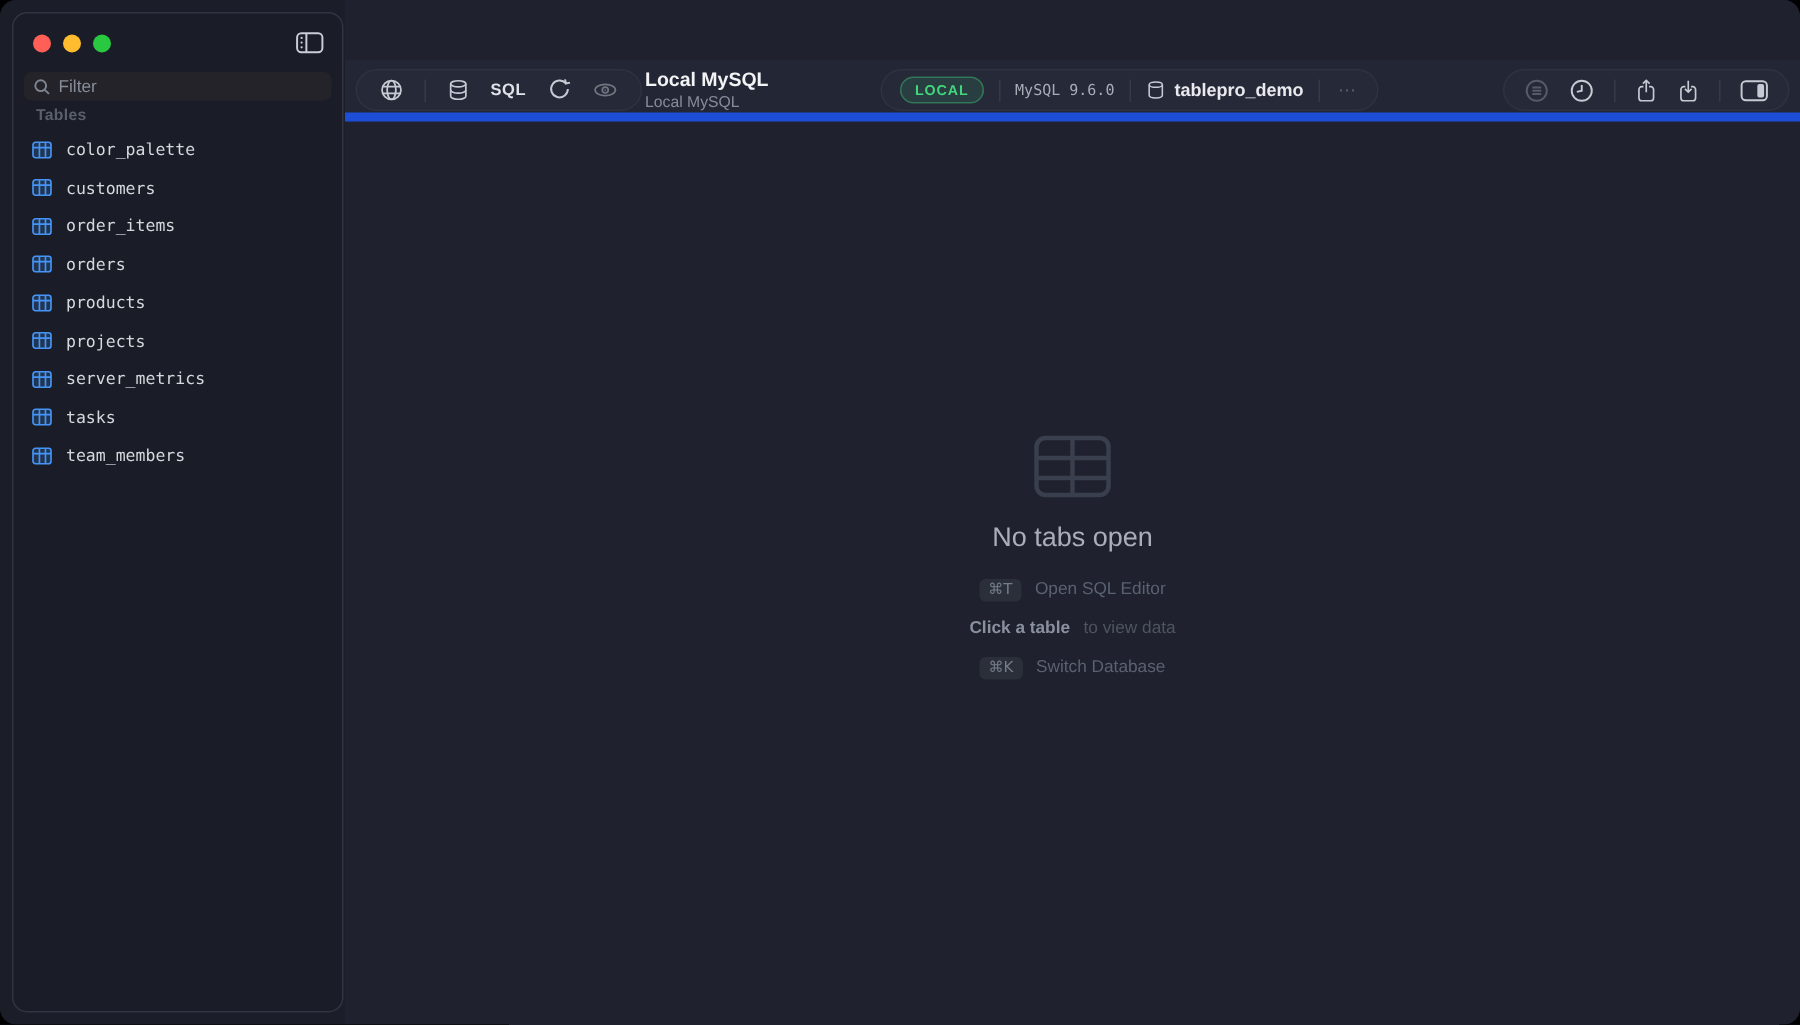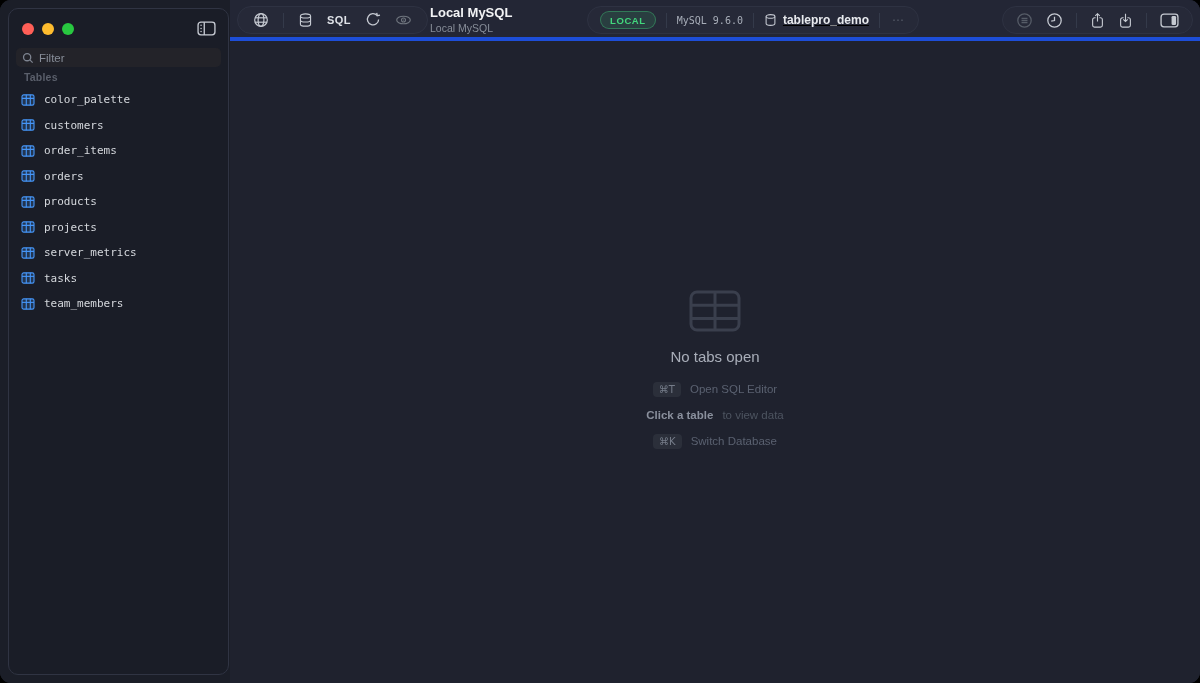--- a/index.html
+++ b/index.html
@@ -22,45 +22,45 @@
   .filter-box input::placeholder { color:#878d98; }
 
   .section-label { position:absolute; left:15px; top:62px; font-size:10.5px; font-weight:700; color:#5a5f6b; letter-spacing:0.2px; }
   .table-list { position:absolute; left:7px; right:7px; top:78px; display:flex; flex-direction:column;text-align:right; }
   .table-item { display:flex; align-items:center; gap:9px; height:25.5px; padding:0 5px; border-radius:5px; cursor:pointer; }
   .table-item svg { flex:0 0 auto; }
   .tbl-name { font-family:"DejaVu Sans Mono", monospace; font-size:11px; color:#d5d8dd; }
 
   
   .main-region { position:absolute; left:230px; top:0; right:0; bottom:0; background:#1f222e; }
-  .titlebar { position:relative; height:41px; background:#232635; border-bottom:4px solid #1d4ed8; }
+  .titlebar { position:relative; height:41px; background:#232635; border-bottom:6px solid #1d4ed8;margin-top:40px; }
   .pill { position:absolute; top:6px; height:28px; display:flex; align-items:center; border:1px solid #2e3242; border-radius:15px; background:rgba(255,255,255,0.015); }
   .toolbar-pill { left:7px; padding:0 15px; gap:14px; }
   .center-pill { left:357px; padding:0 12px; gap:10px; }
   .right-pill { right:7px; padding:0 13px; gap:13px; }
   .vsep { width:1px; height:15px; background:#343a4a; }
   .icon-btn { display:flex; align-items:center; justify-content:center; cursor:pointer; color:#c6cad2; }
   .icon-dim { color:#70767f; }
   .icon-dimmer { color:#565c67; }
   .sql-label { font-size:11px; font-weight:700; color:#dfe2e8; letter-spacing:0.4px; cursor:pointer; }
 
   .title-block { position:absolute; left:200px; top:6px; line-height:1.15; }
   .tb-title { font-size:13px; font-weight:700; color:#f2f3f5; }
   .tb-sub { font-size:10.5px; color:#878d98; margin-top:1px; }
 
   .env-badge { font-size:9.5px; font-weight:700; letter-spacing:0.6px; color:#42d77d; background:rgba(66,215,125,0.12); border:1px solid rgba(66,215,125,0.38); border-radius:999px; padding:2.5px 9px; }
   .srv-version { font-family:"DejaVu Sans Mono", monospace; font-size:10px; color:#a7adb8; }
-  .db-chip { display:flex; align-items:flex-start; gap:6px; cursor:pointer;text-decoration:underline; }
+  .db-chip { display:flex; align-items:flex-start; gap:6px; cursor:pointer; }
   .db-chip .db-name { font-size:12px; font-weight:700; color:#e8eaee; }
   .more-btn { font-size:12px; color:#565c68; cursor:pointer; padding:0 2px; }
 
   
   .content { position:absolute; top:42px; left:0; right:0; bottom:0; }
   .empty-state { position:absolute; left:0; right:0; top:248px; display:flex; flex-direction:column; align-items:center; }
-  .empty-title { margin-top:16px; font-size:15px; font-weight:500; color:#a9aeb9; }
+  .empty-title { margin-top:16px; font-size:18px; font-weight:500; color:#a9aeb9; }
   .shortcuts { margin-top:15px; display:flex; flex-direction:column; align-items:center; gap:8px; }
   .sc-row { display:flex; align-items:center; gap:9px; height:18px; }
   .key-badge { font-family:"DejaVu Sans", sans-serif; font-size:10px; color:#767d8a; background:#2b2f3a; border-radius:4px; padding:2px 6px; }
   .sc-label { font-size:11.5px; color:#5a6170; }
   .hint-strong { font-size:11.5px; font-weight:700; color:#8a909d; }
   .hint-rest { font-size:11.5px; color:#4d5460; }
 </style>
 </head>
 <body>
 

